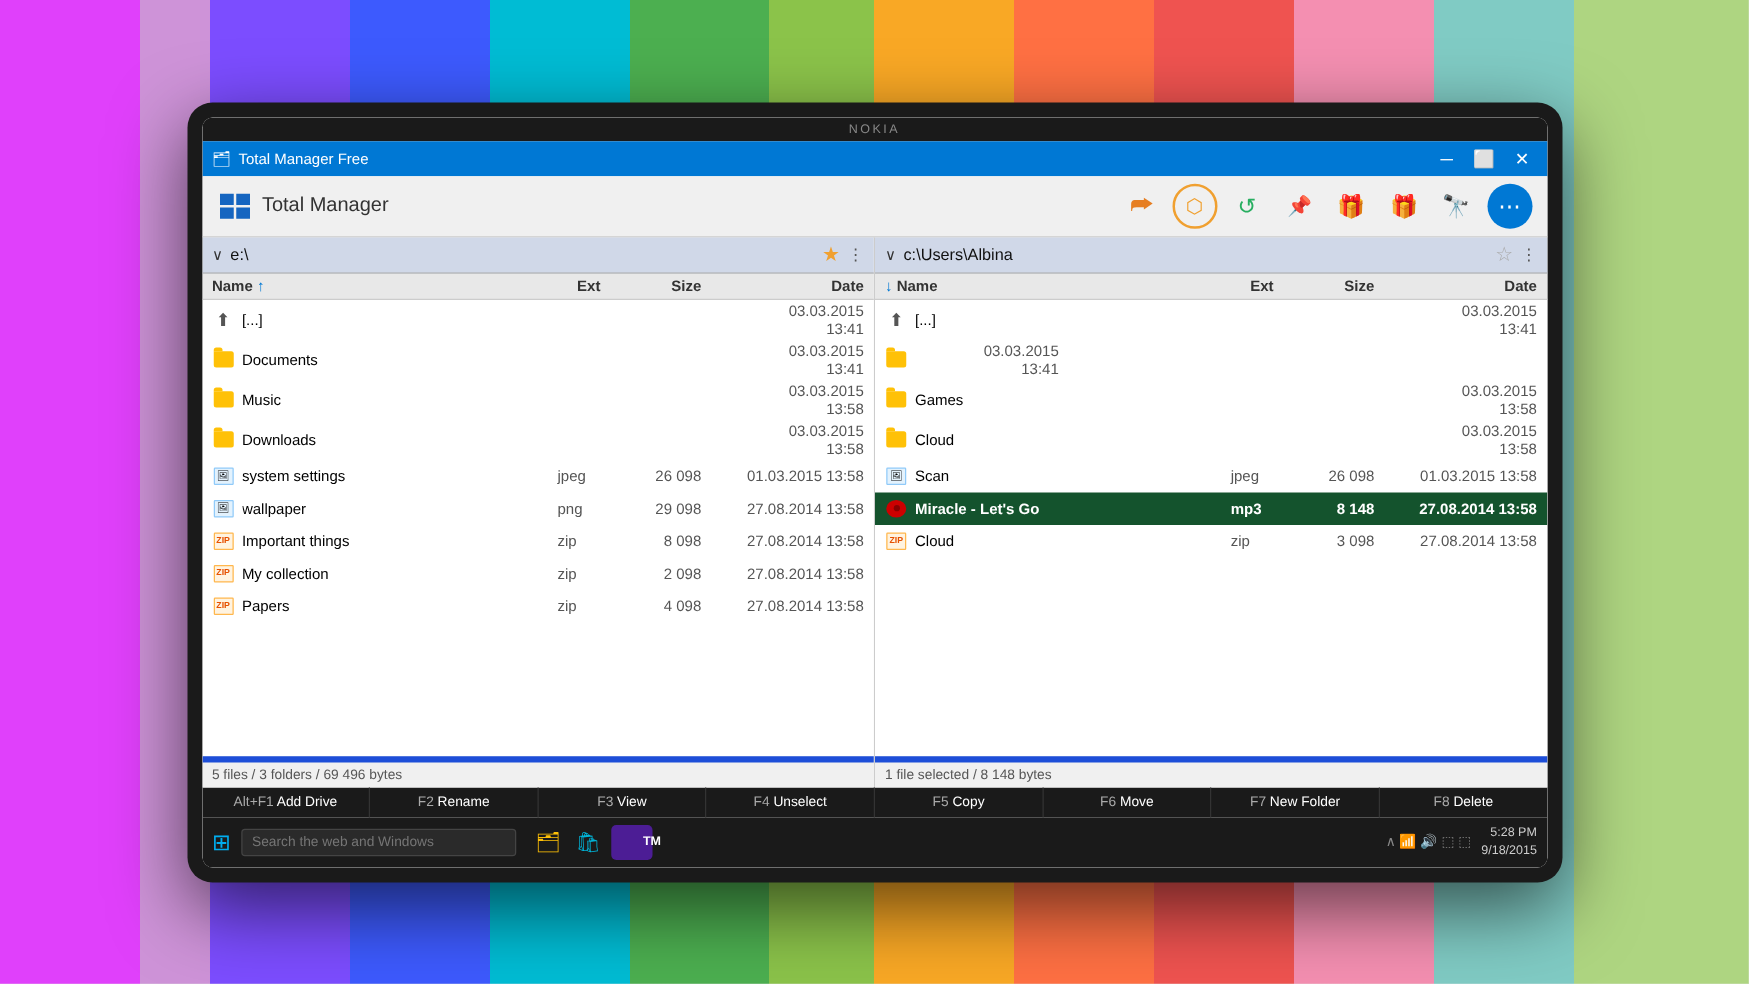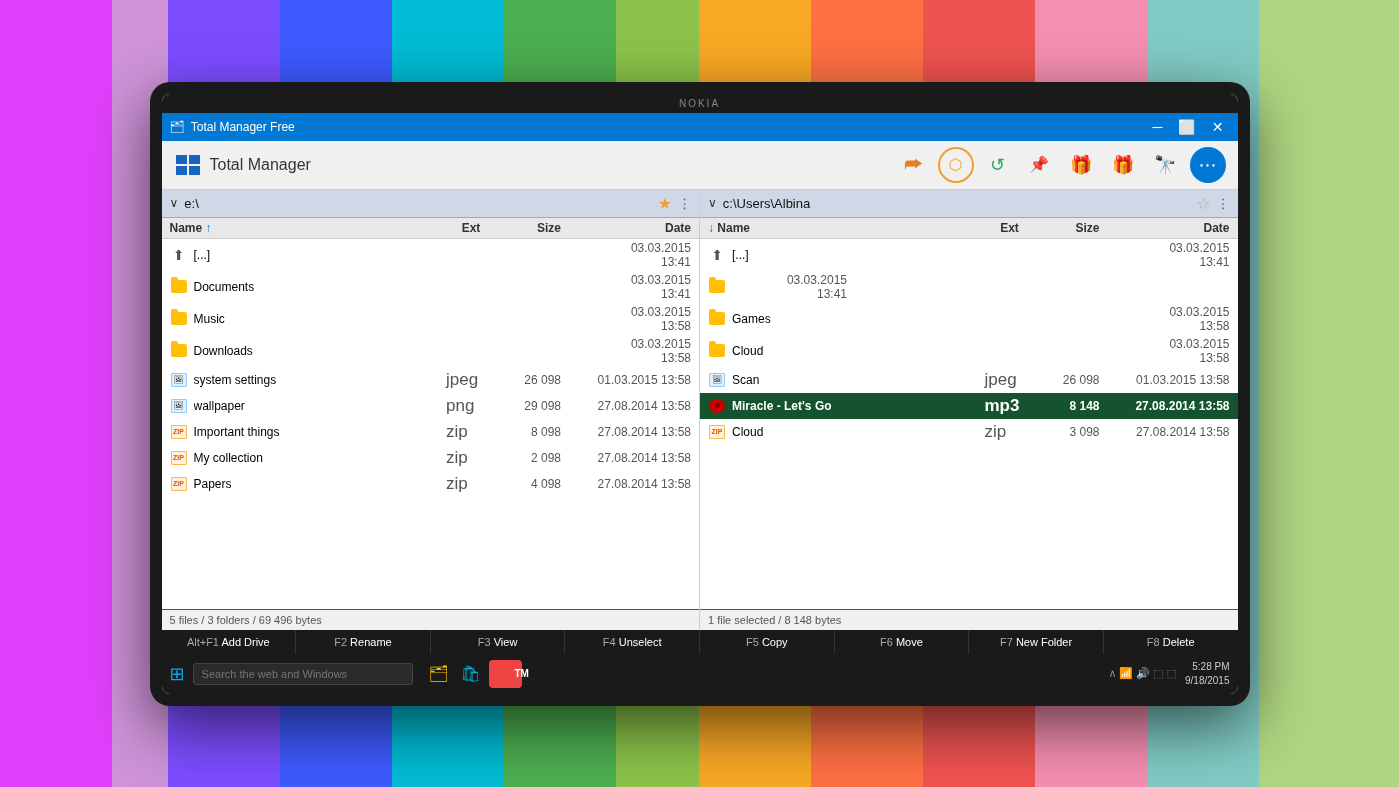--- a/index.html
+++ b/index.html
@@ -230,42 +230,42 @@
     .file-name {
       flex: 1;
       font-size: 12px;
       white-space: nowrap;
       overflow: hidden;
       text-overflow: ellipsis;
     }
 
     .file-ext {
       width: 50px;
-      font-size: 17px;
+      font-size: 12px;
       color: #555;
     }
 
     .file-size {
       width: 65px;
       font-size: 12px;
       color: #555;
       text-align: right;
     }
 
     .file-date {
       width: 130px;
       font-size: 12px;
       color: #555;
       text-align: right;
     }
 
     
     .status-bar {
       background: #f0f0f0;
-      border-top: 1px solid #1d4ed8;
+      border-top: 5px solid #1d4ed8;
       padding: 4px 8px;
       font-size: 11px;
       color: #555;
     }
 
     
     .fkey-bar {
       background: #1a1a1a;
       display: flex;
       color: white;
@@ -636,21 +636,21 @@
         <div class="fkey-item"><span class="fkey-num">F7</span> <span>New Folder</span></div>
         <div class="fkey-item"><span class="fkey-num">F8</span> <span>Delete</span></div>
       </div>
 
     <div class="taskbar">
       <div class="taskbar-start">⊞</div>
       <input class="taskbar-search" type="text" placeholder="Search the web and Windows" style="">
       <div class="taskbar-icons">
         <div class="taskbar-icon" style="color:#ffc107;">🗂</div>
         <div class="taskbar-icon" style="color:#00b4d8;">🛍</div>
-        <div class="taskbar-icon" style="background:#ef4444; border-radius:4px;padding-left:33px;">
+        <div class="taskbar-icon" style="background:#4c1d95; border-radius:4px;padding-left:33px;">
           <span style="color:white; font-size:10px; font-weight:bold;">TM</span>
         </div>
       </div>
       <div class="taskbar-right">
         <span style="color:#888; font-size:11px;">∧ 📶 🔊 ⬚ ⬚</span>
         <div class="taskbar-clock">
           <div>5:28 PM</div>
           <div>9/18/2015</div>
         </div>
       </div>

